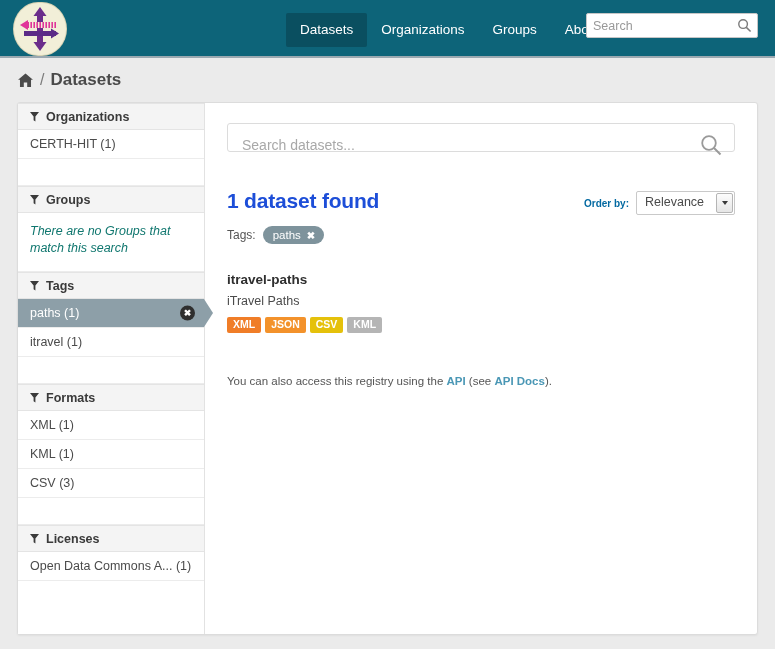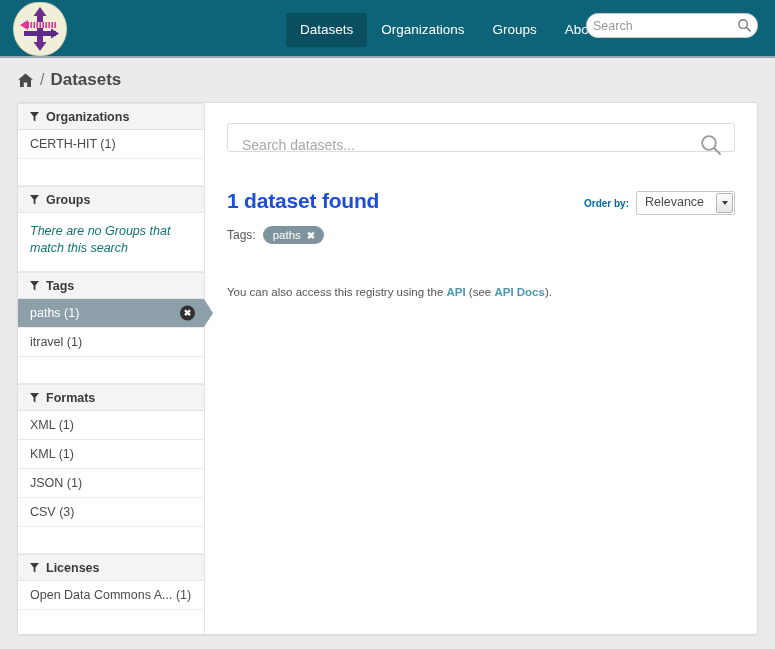--- a/index.html
+++ b/index.html
@@ -58,21 +58,21 @@
   .nav a.active {
     background: #0a4f60;
   }
 
   .hdr-search {
     position: absolute;
     right: 17px; top: 13px;
     width: 172px; height: 25px;
     background: #ffffff;
     border: 1px solid #c6c6c6;
-    border-radius: 12px;
+    border-radius: 2px;
   }
   .hdr-search input {
     position: absolute;
     left: 0; top: 0;
     width: 146px; height: 23px;
     border: 0; outline: 0;
     background: transparent;
     padding: 0 6px;
     font-family: "Liberation Sans", sans-serif;
     font-size: 12.5px;
@@ -446,23 +446,20 @@
         <span>Formats</span>
       </div>
       <ul class="facet-list">
         <li>
           <a href="#">XML (1)</a>
         </li>
         <li>
           <a href="#">KML (1)</a>
         </li>
         <li>
-          <a href="#">JSON (1)</a>
-        </li>
-        <li>
           <a href="#">CSV (3)</a>
         </li>
       </ul>
       <div class="facet-pad"></div>
     </div>
 
     <div class="facet">
       <div class="facet-head">
         <svg class="funnel" viewBox="0 0 10 11">
           <polygon points="0,0 10,0 6,5 6,10.5 4,9 4,5" fill="#3a3a3a"></polygon>
@@ -503,19 +500,31 @@
     </div>
 
     <div class="tags-row">
       <span>Tags:</span>
       <a href="#" class="pill">
         <span>paths</span>
         <span class="px">✖</span>
       </a>
     </div>
 
+    <div class="ds-list">
+      <div class="ds-item">
+        <a href="#" class="ds-title">itravel-paths</a>
+        <div class="ds-notes">iTravel Paths</div>
+        <div class="fmt-row">
+          <a href="#" class="fmt" id="fmt0" style="background: rgb(240, 125, 40);">XML</a>
+          <a href="#" class="fmt" id="fmt1" style="background: rgb(243, 146, 43);">JSON</a>
+          <a href="#" class="fmt" id="fmt2" style="background: rgb(229, 193, 11);">CSV</a>
+          <a href="#" class="fmt" id="fmt3" style="background: rgb(181, 181, 181);">KML</a>
+        </div>
+      </div>
+    </div>
 
     <div class="api-note">
       <span>You can also access this registry using the </span><a href="#">API</a><span> (see </span><a href="#">API Docs</a><span>).</span>
     </div>
 
   </div>
 </div>
 
 </body></html>

